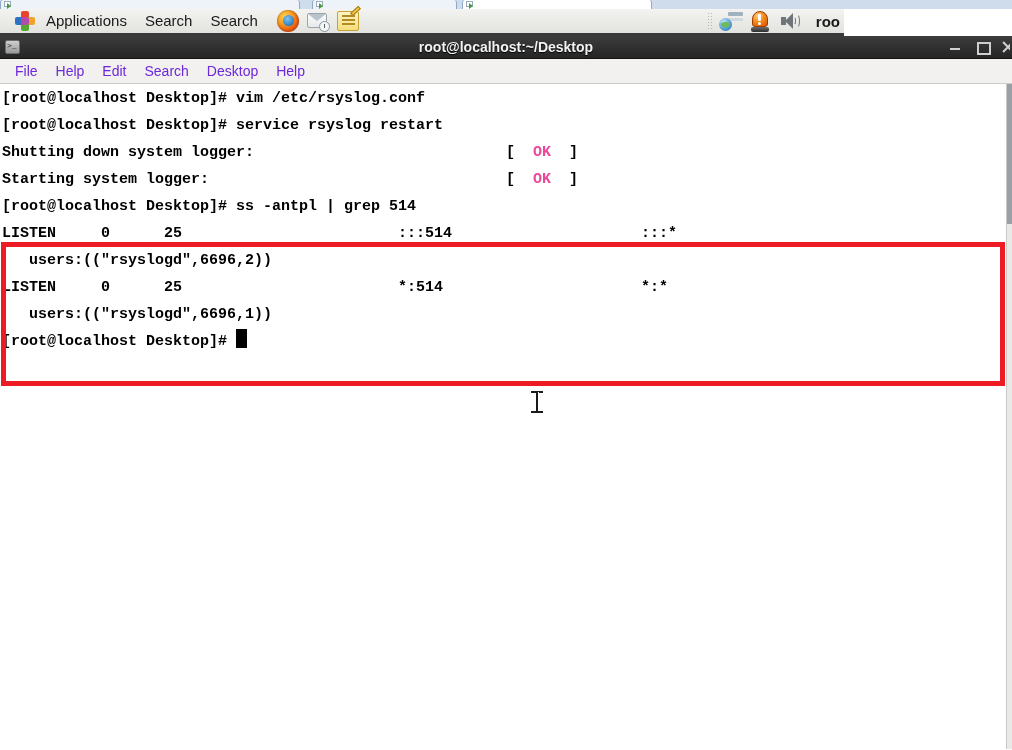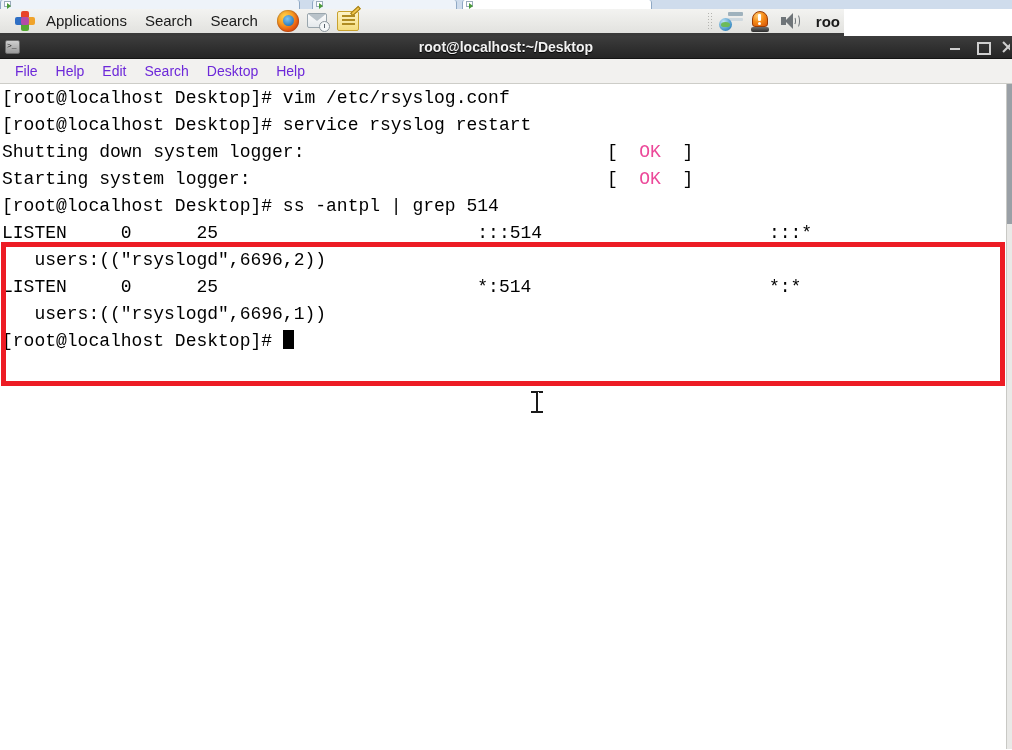--- a/index.html
+++ b/index.html
@@ -230,21 +230,21 @@
     font-size:14px;color:#6d28d9;padding:2px 9px;cursor:default;white-space:nowrap;text-align:center;
   }
 
   
   #term-body{
     position:relative;background:#ffffff;height:665px;overflow:hidden;
   }
   #term-text{
     position:absolute;left:2px;top:1px;
     font-family:"Liberation Mono","DejaVu Sans Mono",monospace;
-    font-size:18px;font-weight:normal;
+    font-size:15px;font-weight:bold;
     line-height:27px;
     color:#000000;
     white-space:pre;
     letter-spacing:0px;
   }
   #term-text .ok{color:#ec4899;}
   .cursor-block{
     display:inline-block;width:11px;height:19px;background:#000;
     vertical-align:-3px;
   }

